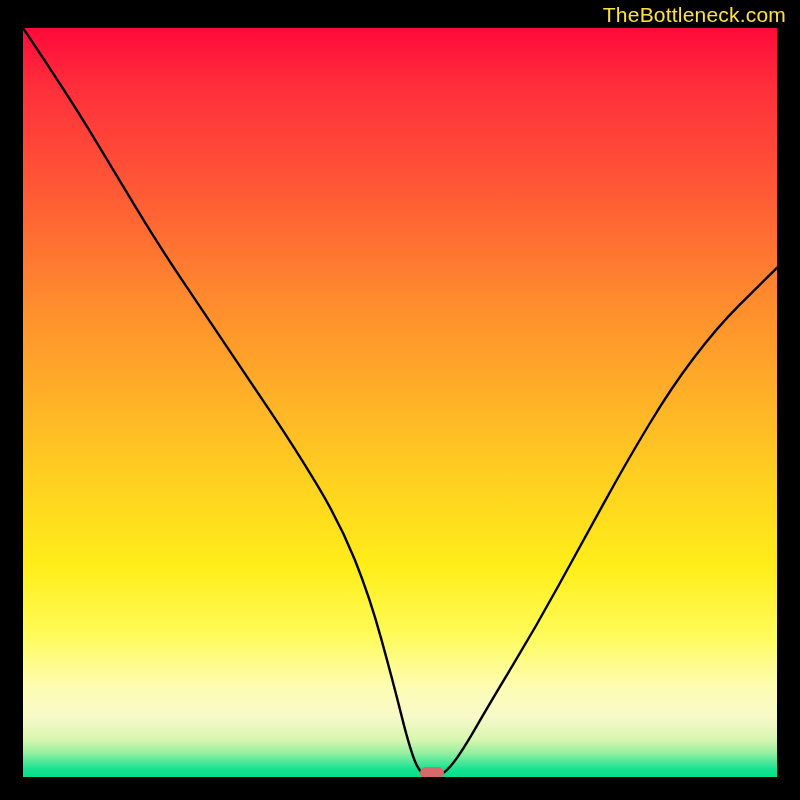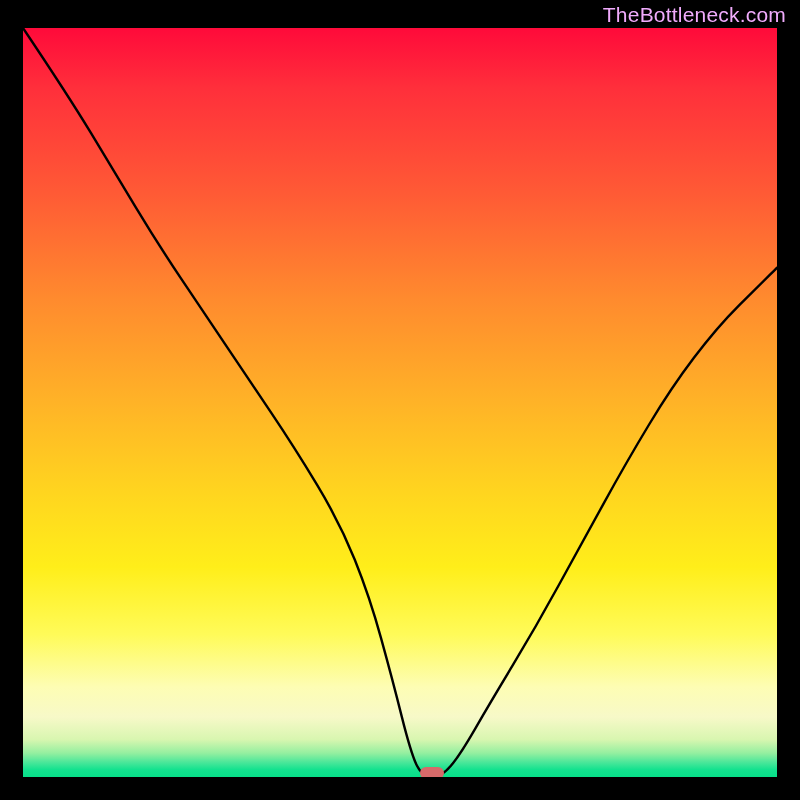--- a/index.html
+++ b/index.html
@@ -13,21 +13,21 @@
   }
   .frame {
     position: relative;
     width: 800px;
     height: 800px;
   }
   .watermark {
     position: absolute;
     top: 3px;
     right: 14px;
-    color: #f0abfc;
+    color: #fde047;
     font-size: 21px;
     font-weight: 500;
     letter-spacing: 0.2px;
     z-index: 30;
     user-select: none;
   }
   
   .plot-area {
     position: absolute;
     left: 23px;

